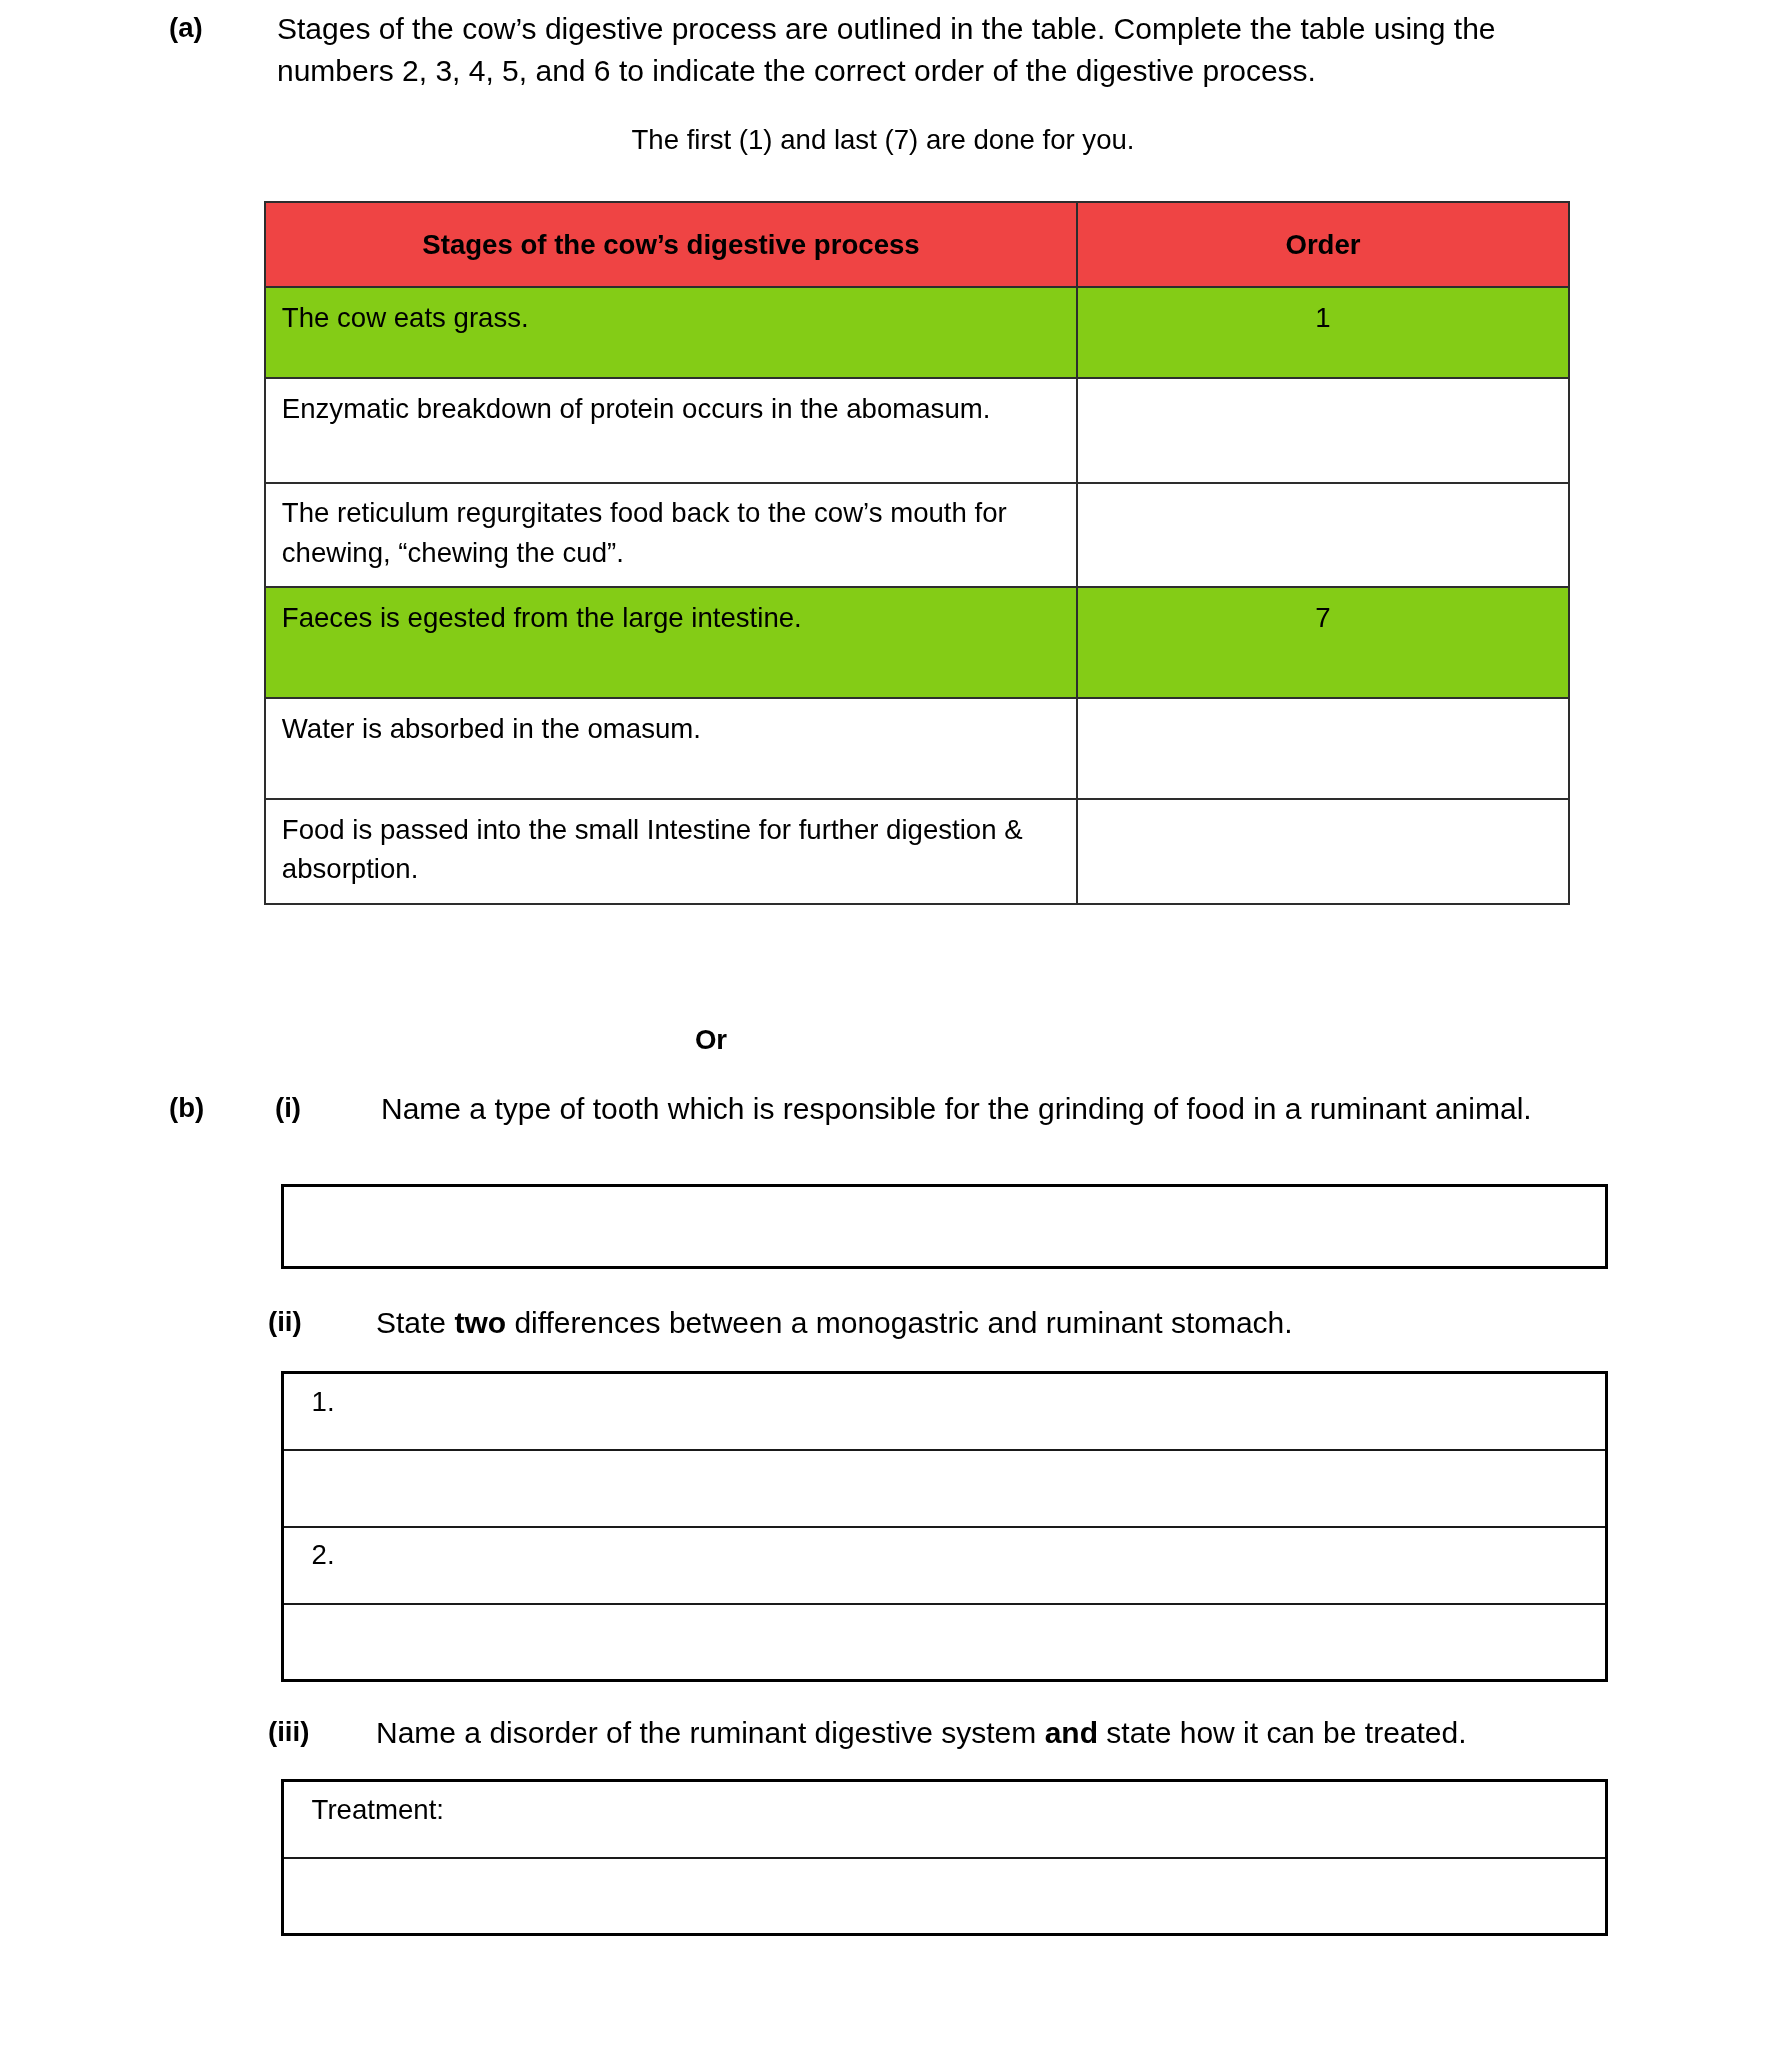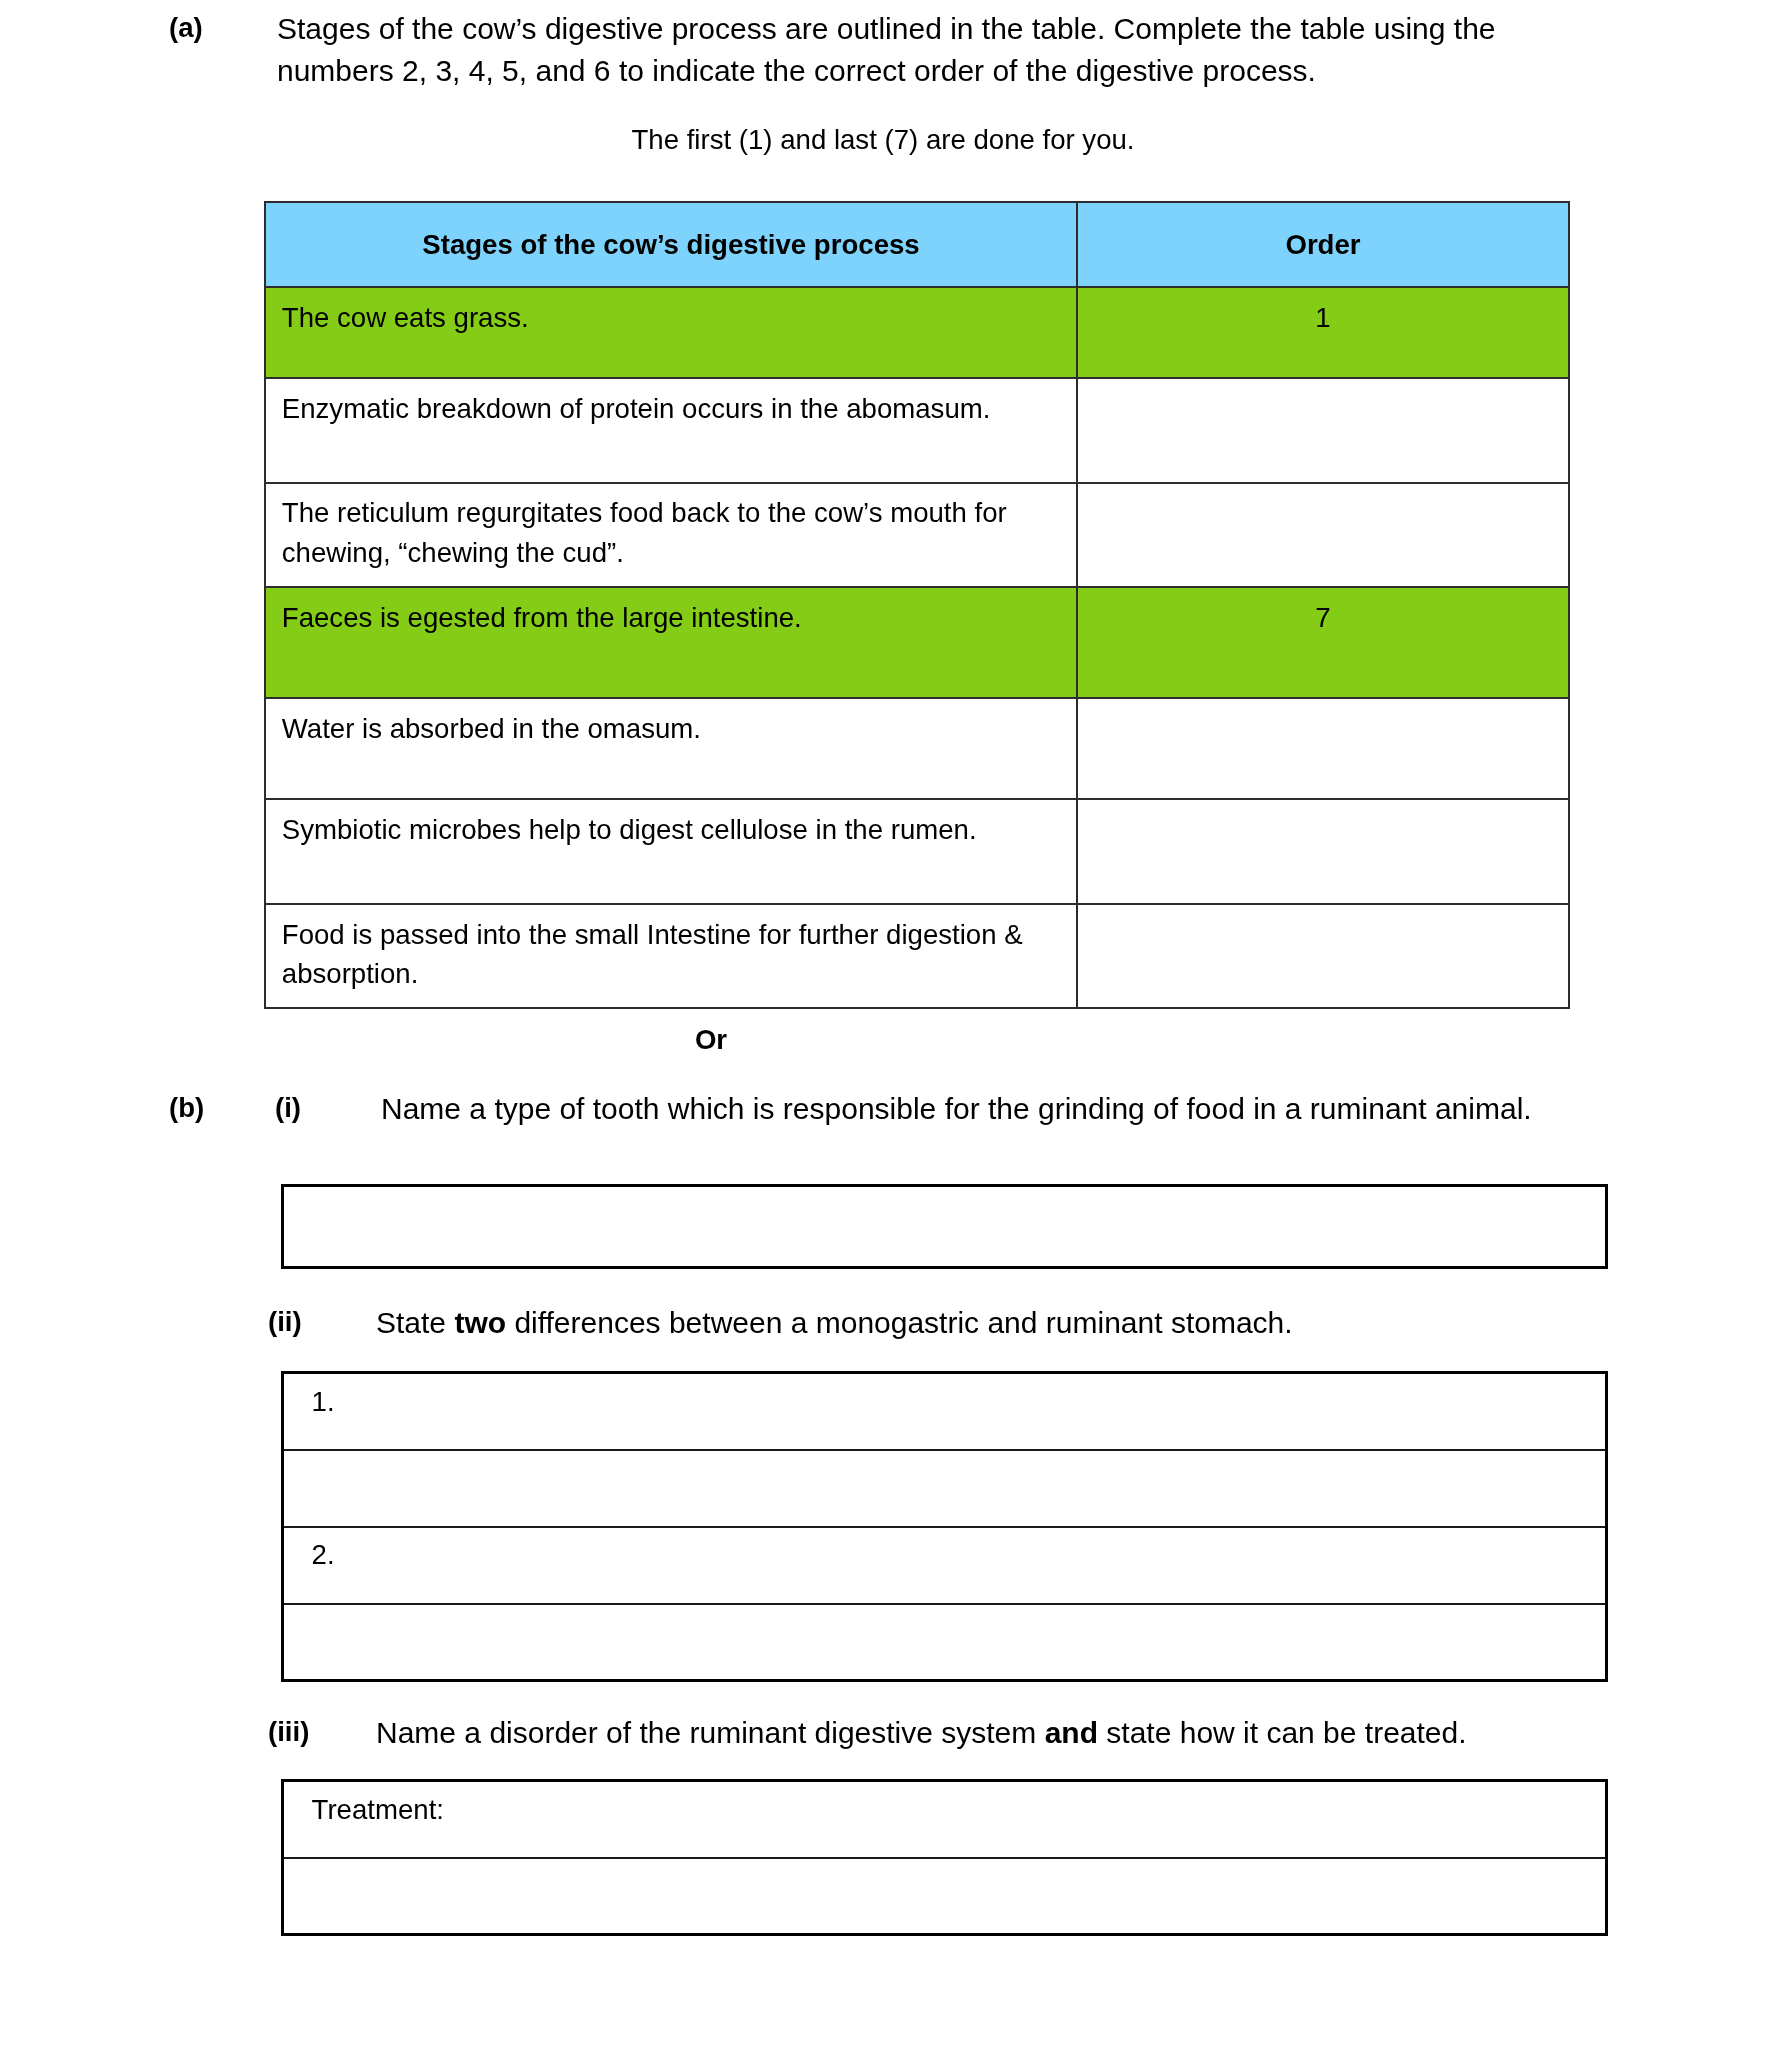--- a/index.html
+++ b/index.html
@@ -69,21 +69,21 @@
   }
   .stages-table td, .stages-table th {
     border: 2px solid #2d2d2d;
     padding: 0;
     vertical-align: top;
   }
   .stages-table col.c-stage { width: 812px; }
   .stages-table col.c-order { width: 492px; }
 
   .stages-table thead th {
-    background: #7dd3fc;
+    background: #ef4444;
     text-align: center;
     vertical-align: middle;
     font-weight: bold;
     font-size: 27.6px;
     height: 83px;
     line-height: 1.35;
   }
 
   .stages-table tbody td.stage-cell {
     font-size: 27.6px;
@@ -201,24 +201,20 @@
       </tr>
       <tr class="filled row-h3">
         <td class="stage-cell">Faeces is egested from the large intestine.</td>
         <td class="order-cell">7</td>
       </tr>
       <tr class="row-h4">
         <td class="stage-cell">Water is absorbed in the omasum.</td>
         <td class="order-cell"></td>
       </tr>
       <tr class="row-h2">
-        <td class="stage-cell">Symbiotic microbes help to digest cellulose in the rumen.</td>
-        <td class="order-cell"></td>
-      </tr>
-      <tr class="row-h2">
         <td class="stage-cell">Food is passed into the small Intestine for further digestion &amp; absorption.</td>
         <td class="order-cell"></td>
       </tr>
     </tbody>
   </table>
 
   <div class="or-sep">Or</div>
 
   <div class="part-b q-row">
     <div class="q-label outer">(b)</div>

